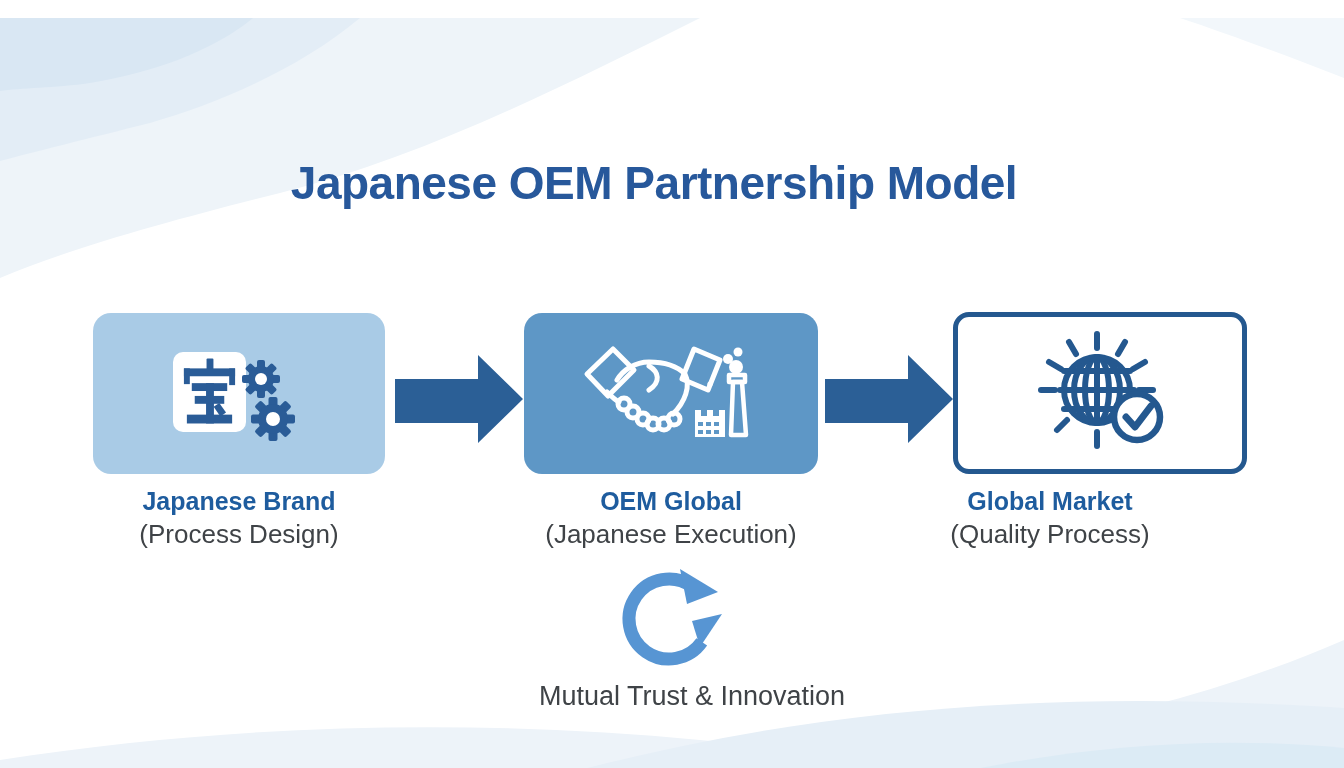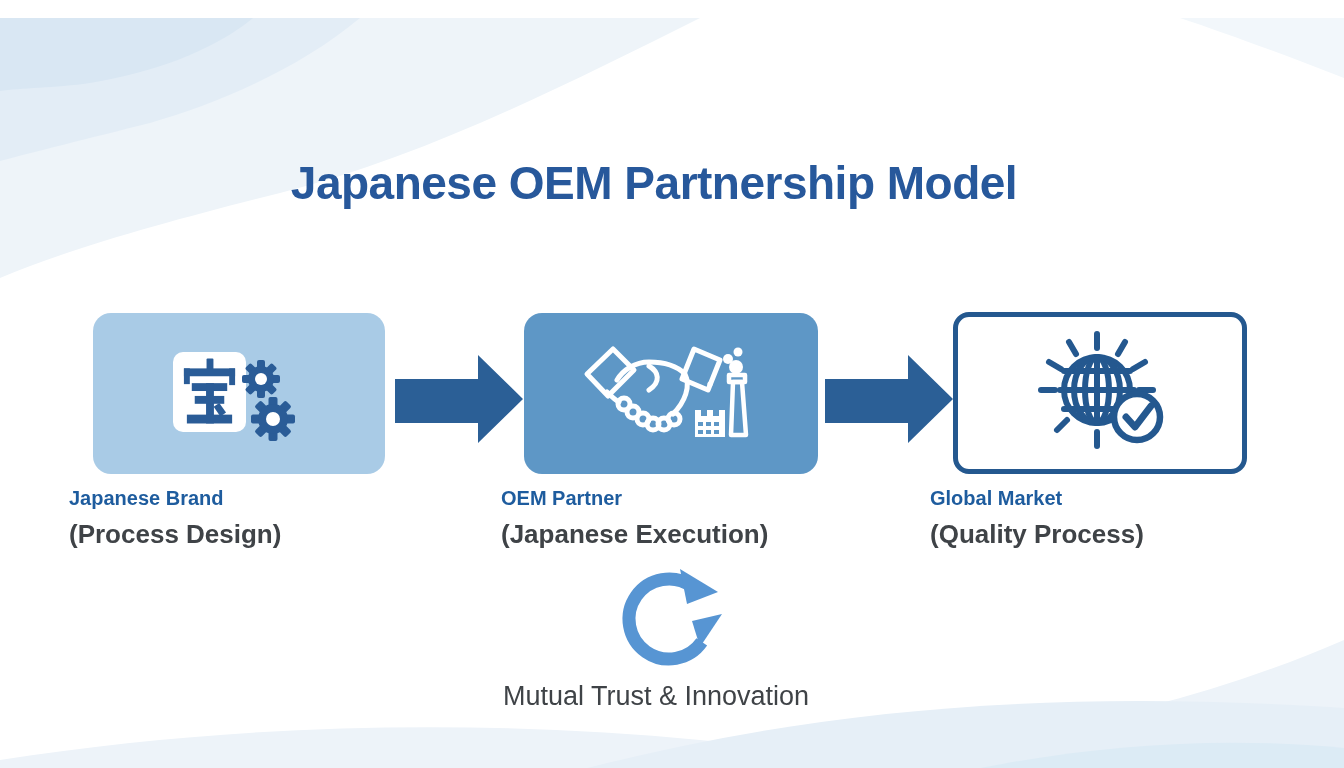--- a/index.html
+++ b/index.html
@@ -15,36 +15,36 @@
   }
   .node-box{position:absolute;border-radius:18px;}
   .box-brand{left:93px;top:295px;width:292px;height:161px;background:var(--box-light-blue,#a9cbe6);}
   .box-oem{left:524px;top:295px;width:294px;height:161px;background:var(--box-mid-blue,#5e97c6);}
   .box-market{left:953px;top:294px;width:294px;height:162px;background:#ffffff;
     border:5px solid var(--box-border-blue,#24588f);border-radius:16px;box-sizing:border-box;}
   .arrow{position:absolute;top:336px;width:128px;height:90px;}
   .arrow-1{left:395px;}
   .arrow-2{left:825px;}
   .node-label{
-    position:absolute;width:340px;text-align:left;top:469px;
-    font-size:20px;font-weight:700;color:var(--label-blue,#1e5c9e);
+    position:absolute;width:340px;text-align:center;top:469px;
+    font-size:25px;font-weight:700;color:var(--label-blue,#1e5c9e);
   }
   .node-sub{
-    position:absolute;width:340px;text-align:left;top:501px;
-    font-size:26px;font-weight:700;color:var(--text-gray,#3f4347);
-  }
-  .lbl-1{left:69px;} .lbl-2{left:501px;} .lbl-3{left:930px;}
+    position:absolute;width:340px;text-align:center;top:501px;
+    font-size:26px;font-weight:400;color:var(--text-gray,#3f4347);
+  }
+  .lbl-1{left:69px;} .lbl-2{left:501px;} .lbl-3{left:880px;}
   .kanji-square{
     position:absolute;left:80px;top:39px;width:73px;height:80px;
     background:#ffffff;border-radius:10px;
   }
   .icon-abs{position:absolute;}
   .cycle-icon{position:absolute;left:617px;top:547px;width:112px;height:108px;}
   .footer-caption{
-    position:absolute;left:456px;top:663px;width:400px;text-align:center;
+    position:absolute;left:492px;top:663px;width:400px;text-align:center;
     font-size:27px;color:var(--text-gray,#3f4347);
   }
 </style>
 </head>
 <body>
 
 <div class="canvas">
 
   <svg class="bg" viewBox="0 0 1344 768" preserveAspectRatio="none" aria-hidden="true">
     <path d="M0,0 L700,0 C560,70 420,140 280,175 C180,200 70,230 0,260 Z" fill="#eef4f9"></path>
@@ -174,21 +174,21 @@
           <line x1="26" y1="81" x2="92" y2="81"></line>
         </g>
 
         <circle cx="99" cy="89" r="23" fill="#ffffff" stroke="#24588f" stroke-width="6.5"></circle>
         <path d="M 88 89 L 97 99 L 113 78" fill="none" stroke="#24588f" stroke-width="7" stroke-linecap="round" stroke-linejoin="round"></path>
       </svg>
     </div>
 
     <div class="node-label lbl-1">Japanese Brand</div>
     <div class="node-sub lbl-1">(Process Design)</div>
-    <div class="node-label lbl-2">OEM Partner</div>
+    <div class="node-label lbl-2">OEM Global</div>
     <div class="node-sub lbl-2">(Japanese Execution)</div>
     <div class="node-label lbl-3">Global Market</div>
     <div class="node-sub lbl-3">(Quality Process)</div>
   </div>
 
   <svg class="cycle-icon" viewBox="0 0 112 108" aria-hidden="true">
     <path d="M 84.8 76.9 A 40 40 0 1 1 74.9 21.2" fill="none" stroke="#5795d3" stroke-width="13"></path>
     <polygon points="63,4 101,27 70,39" fill="#5795d3"></polygon>
     <polygon points="105,49 75,56 83,82" fill="#5795d3"></polygon>
   </svg>

